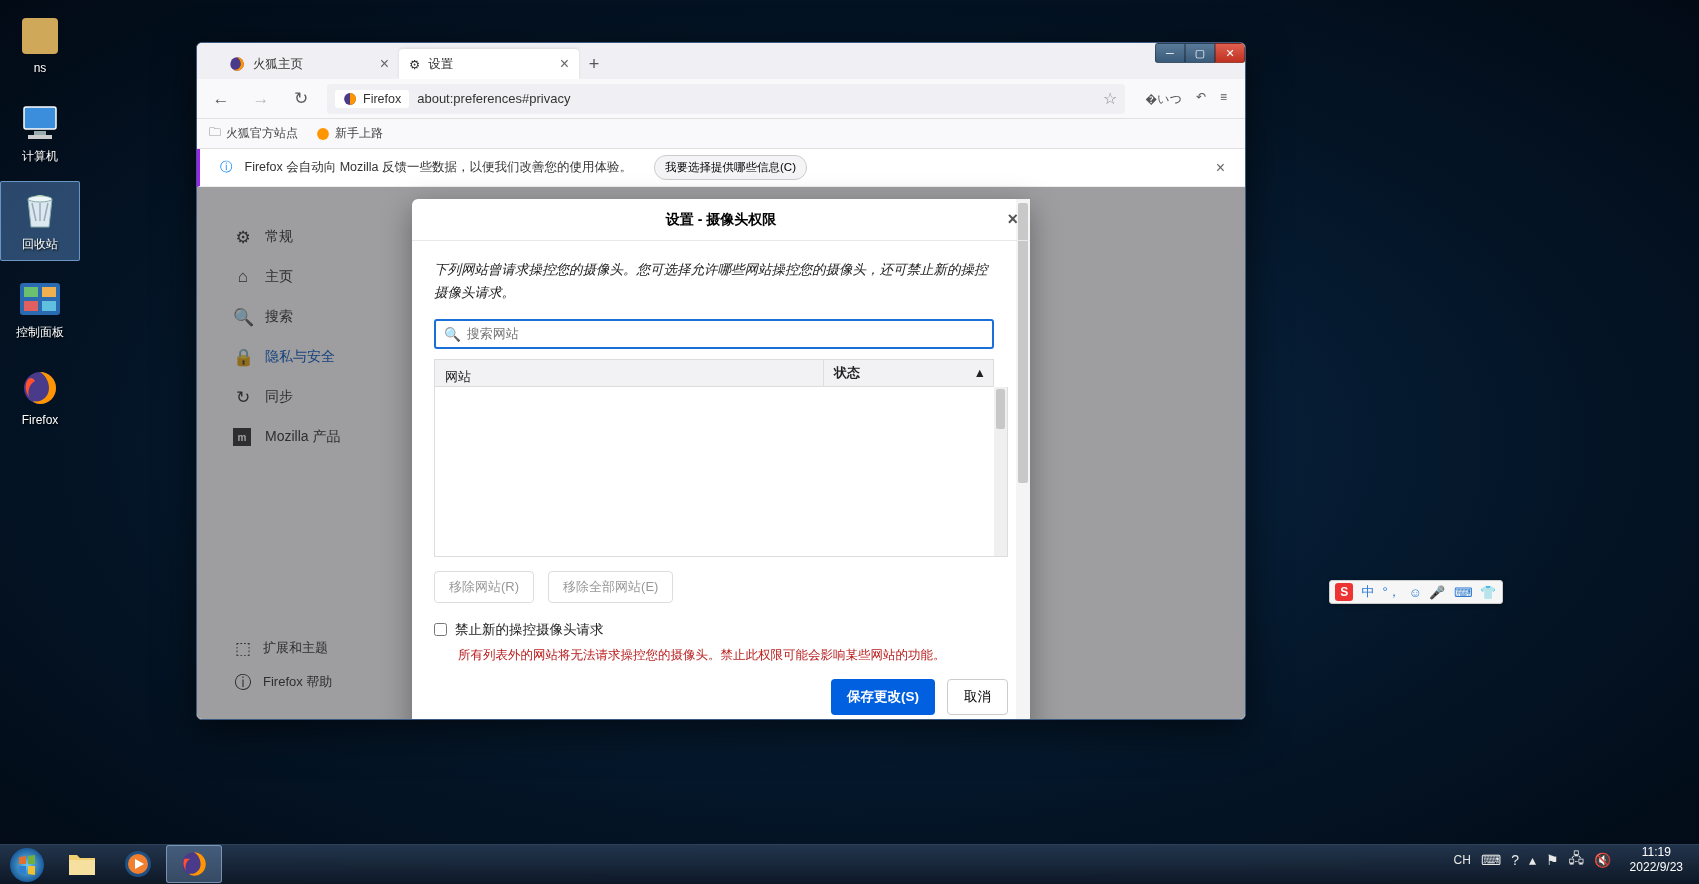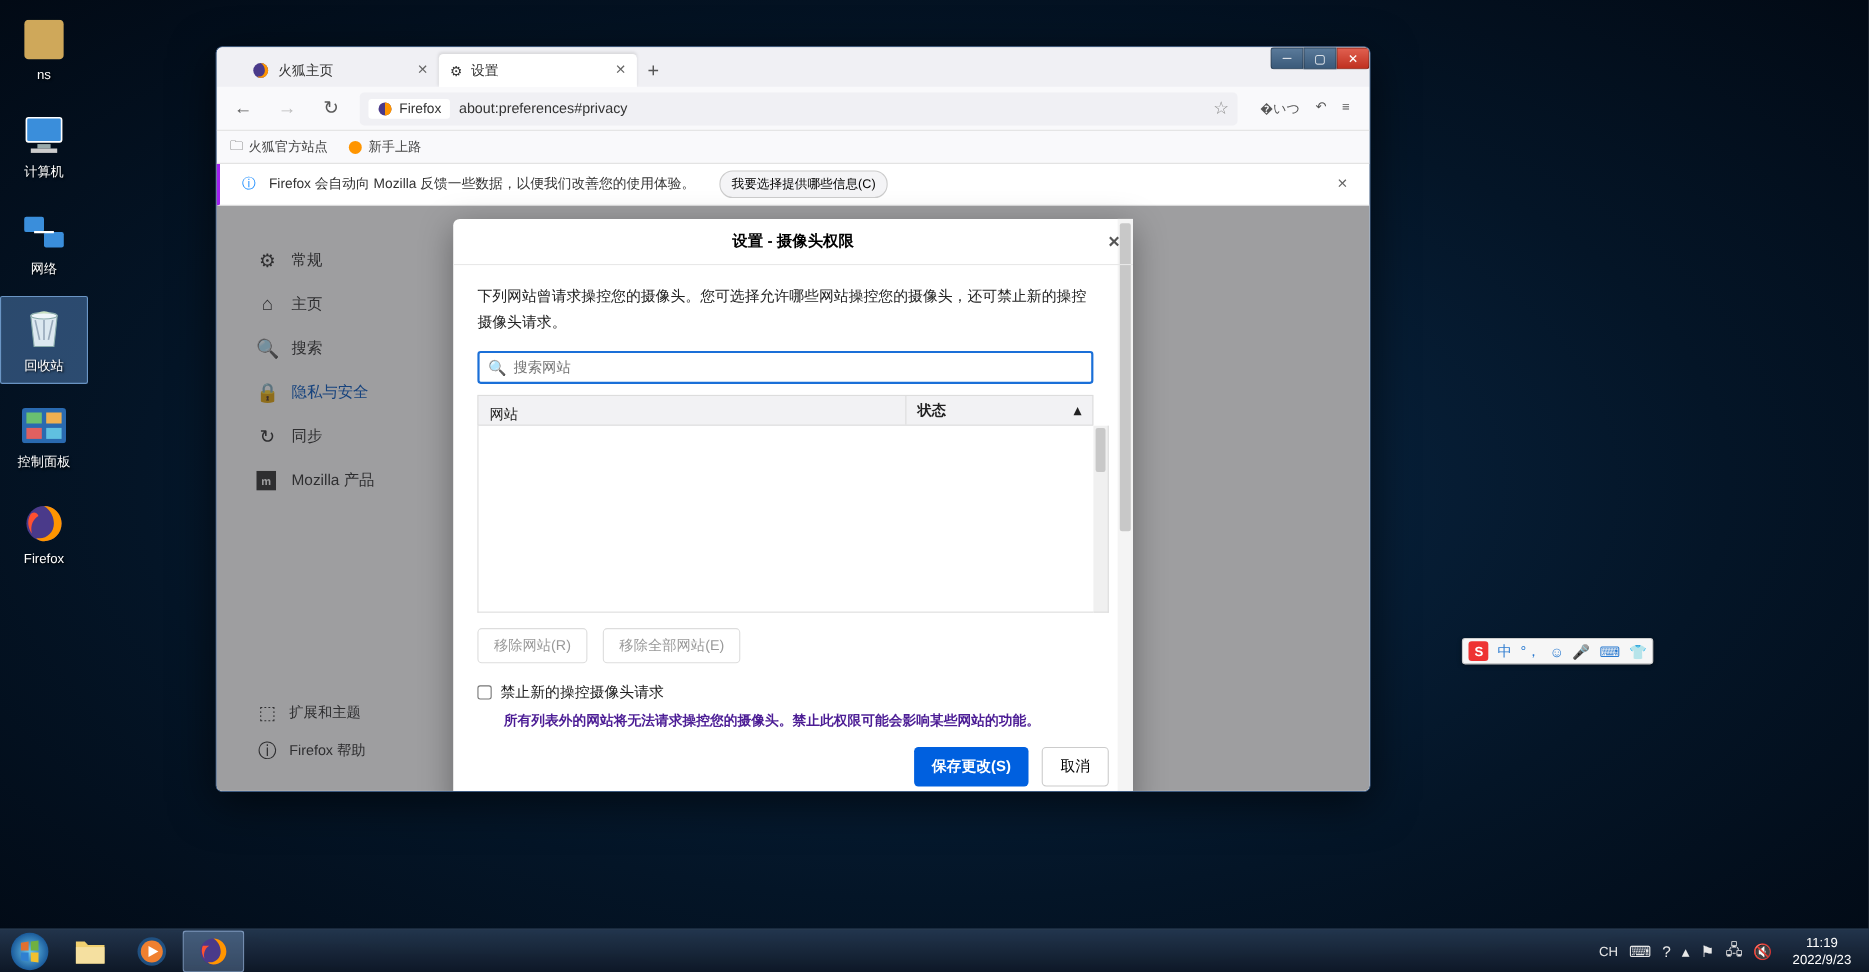--- a/index.html
+++ b/index.html
@@ -50,47 +50,47 @@
 .side-bottom { margin-top: auto; font-size: 13px; }
 .side-bottom .side-item { height: 34px; gap:10px; }
 
 .main { flex: 1; }
 
 
 .dialog { position: absolute; left: 50%; transform: translateX(-50%); top: 12px; width: 618px; background: #fff; border-radius: 6px; box-shadow: 0 8px 30px rgba(0,0,0,.35); z-index: 20; display: flex; flex-direction: column; }
 .dlg-header { height: 42px; display: flex; align-items: center; justify-content: center; font-size: 14px; font-weight: 600; border-bottom: 1px solid #e8e8e8; position: relative; }
 .dlg-header .dlg-close { position: absolute; right: 12px; font-size: 18px; color: #555; }
 .dlg-body { padding: 18px 22px 0 22px; font-size: 13.5px; color: #222; position: relative; }
-.dlg-desc { line-height: 1.7; margin-bottom: 14px; padding-right: 10px; }
+.dlg-desc { line-height: 1.7; margin-bottom: 14px; padding-right: 10px; font-style: italic; }
 .dlg-search { width: 560px; height: 30px; border: 2px solid #1a6fd8; border-radius: 3px; display: flex; align-items: center; padding: 0 8px; gap: 6px; margin-bottom: 10px; }
 .dlg-search input { border: none; outline: none; flex: 1; font-size: 13px; }
 .tbl-head { width: 560px; height: 28px; background: #f2f2f4; border: 1px solid #ddd; display: flex; font-size: 13px; }
 .tbl-head .col-site { flex: 1; padding-left: 10px; display:flex; align-items:flex-end; }
 .tbl-head .col-status { width: 170px; border-left: 1px solid #ddd; padding: 0 10px; display:flex; align-items:center; justify-content: space-between; font-weight: bold; }
 .tbl-body-wrap { width: 574px; height: 170px; display:flex; }
 .tbl-body { flex:1; border: 1px solid #ddd; border-top: none; border-right:none; }
 .tbl-scroll { width: 14px; background: #f0f0f0; border: 1px solid #ddd; border-left:none; border-top:none; position: relative; }
 .tbl-scroll::before { content:""; position:absolute; top:2px; left:2px; right:2px; height:40px; background:#c8c8c8; border-radius:2px; }
 .dlg-actions1 { display:flex; gap: 14px; padding: 14px 0; }
 .dlg-actions1 button { padding: 6px 14px; font-size: 13px; background: #fff; border: 1px solid #ddd; border-radius: 4px; color: #999; }
 .dlg-check { display:flex; align-items:center; gap:8px; font-size: 13.5px; margin-top: 4px; }
-.dlg-note { font-size: 12.5px; color: #4c1d95; margin: 6px 0 14px 24px; line-height:1.6;font-weight:bold; }
+.dlg-note { font-size: 12.5px; color: #b91c1c; margin: 6px 0 14px 24px; line-height:1.6; }
 .dlg-footer { display:flex; justify-content:flex-end; gap: 12px; padding: 0 22px 20px; }
 .btn-primary { background: #0060df; color:#fff; border:none; padding: 8px 16px; font-size: 13.5px; border-radius: 4px; font-weight:600; }
 .btn-ghost { background: #fff; border:1px solid #ccc; padding: 8px 16px; font-size: 13.5px; border-radius: 4px; }
 .dlg-right-scroll { position:absolute; right:0; top:0; bottom:0; width:14px; background:#f4f4f4; }
 .dlg-right-scroll::before{ content:""; position:absolute; top:4px; left:2px; right:2px; height:280px; background:#c8c8c8; border-radius:2px; }
 
 
 .ime-bar { position: absolute; right: 196px; bottom: 280px; height: 24px; background: #f6f6f6; border: 1px solid #ccc; border-radius: 3px; display: flex; align-items: center; padding: 0 5px; gap: 8px; font-size: 13px; box-shadow: 0 1px 4px rgba(0,0,0,.3); }
 .ime-bar .s-logo { background:#e33; color:#fff; width:18px; height:18px; border-radius:3px; display:flex; align-items:center; justify-content:center; font-weight:bold; font-size:12px; }
 .ime-bar .ime-ic { color:#2a7ad0; }
 
 
-.taskbar { position: absolute; left:0; right:0; bottom:0; height: 40px; background: linear-gradient(to bottom, rgba(40,60,85,.85), rgba(15,25,40,.9)); display:flex; align-items:center; backdrop-filter: blur(4px); border-top: 1px solid rgba(120,160,200,.3); }
+.taskbar { position: absolute; left:0; right:0; bottom:0; height: 40px; background: linear-gradient(to bottom, rgba(40,60,85,.85), rgba(15,25,40,.9)); display:flex; align-items:flex-start; backdrop-filter: blur(4px); border-top: 1px solid rgba(120,160,200,.3); }
 .start-btn { width: 54px; height: 40px; display:flex; align-items:center; justify-content:center; }
 .task-item { width: 56px; height: 38px; display:flex; align-items:center; justify-content:center; border-radius:3px; }
 .task-item.active { background: rgba(150,190,240,.3); box-shadow: inset 0 0 0 1px rgba(180,210,250,.5); }
 .tray { margin-left: auto; display:flex; align-items:center; gap: 10px; padding: 0 8px; color: #e8e8e8; font-size: 12px; }
 .tray .tic { font-size: 14px; }
 .clock { color:#fff; font-size: 12px; text-align:center; line-height:1.25; padding: 0 8px; }
 
 
 svg { display:block; }
 </style>
@@ -108,30 +108,20 @@
   </div>
   <div class="desktop-icon">
     <div class="ic">
         <svg width="40" height="36">
           <rect x="4" y="2" width="32" height="22" rx="2" fill="#3a8edb" stroke="#fff" stroke-width="1.5"></rect>
           <rect x="14" y="26" width="12" height="4" fill="#9aa"></rect>
           <rect x="8" y="30" width="24" height="4" fill="#ccc"></rect>
         </svg>
       </div>
     <span>计算机</span>
-  </div>
-  <div class="desktop-icon">
-    <div class="ic">
-        <svg width="40" height="36">
-          <rect x="2" y="4" width="18" height="14" rx="2" fill="#3a8edb"></rect>
-          <rect x="20" y="18" width="18" height="14" rx="2" fill="#3a8edb"></rect>
-          <path d="M11 18 L29 18" stroke="#fff" stroke-width="2"></path>
-        </svg>
-      </div>
-    <span>网络</span>
   </div>
   <div class="desktop-icon selected">
     <div class="ic">
         <svg width="36" height="40">
           <path d="M6 8 L30 8 L27 36 L9 36 Z" fill="#dce8f0" stroke="#8aa" stroke-width="1"></path>
           <path d="M10 12 L14 30 M18 12 L18 30 M26 12 L22 30" stroke="#9ab" stroke-width="1.5"></path>
           <ellipse cx="18" cy="8" rx="12" ry="3" fill="#eef6fa" stroke="#8aa"></ellipse>
           <path d="M12 6 Q18 2 24 6" fill="#c8e0c0"></path>
         </svg>
       </div>

